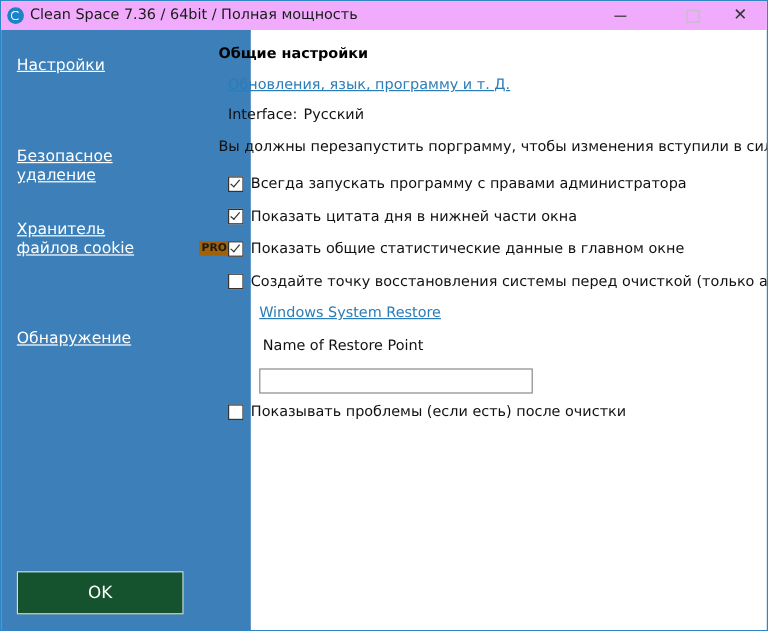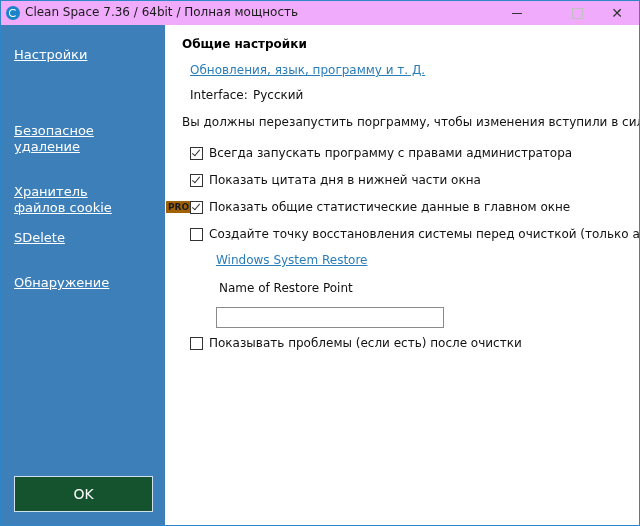--- a/index.html
+++ b/index.html
@@ -37,20 +37,21 @@
     }
     .win-btn.min { left: 493px; }
     .win-btn.max { left: 553px; color: #b8b8b8; }
     .win-btn.close { left: 593px; }
     .min-line { width: 10px; height: 1px; background: #333; }
     .max-box { width: 9px; height: 9px; border: 1px solid #c0c0c0; }
 
     .sidebar {
       position: absolute; left: 0; top: 24px; width: 164px; height: 500px;
       background: #3c7fb9;
+      padding-left: 44px;
     }
     .nav-item {
       position: absolute; left: 13px; width: 140px;
       color: #ffffff; font-size: 13px; text-decoration: underline;
       line-height: 16px; cursor: pointer;
     }
     .ok-button {
       position: absolute; left: 13px; top: 451px; width: 137px; height: 34px;
       border: 1px solid #d0e0ee; background: #14532d;
       color: #ffffff; font-size: 14px;
@@ -109,21 +110,20 @@
       </div>
     <div class="win-btn close">
         <span>✕</span>
       </div>
   </div>
 
   <div class="sidebar">
     <a class="nav-item" style="top:22px">Настройки</a>
     <a class="nav-item" style="top:98px">Безопасное удаление</a>
     <a class="nav-item" style="top:159px; width:125px">Хранитель файлов cookie</a>
-    <a class="nav-item" style="top:205px">SDelete</a>
     <a class="nav-item" style="top:250px">Обнаружение</a>
     <div class="ok-button">OK</div>
   </div>
 
   <div class="content">
     <div class="section-title">Общие настройки</div>
     <a class="link" style="left:25px; top:38px">Обновления, язык, программу и т. Д.</a>
     <span class="label" style="left:25px; top:63px">Interface:</span>
     <span class="label" style="left:88px; top:63px">Русский</span>
     <span class="label" style="left:17px; top:90px">Вы должны перезапустить порграмму, чтобы изменения вступили в силу.</span>

